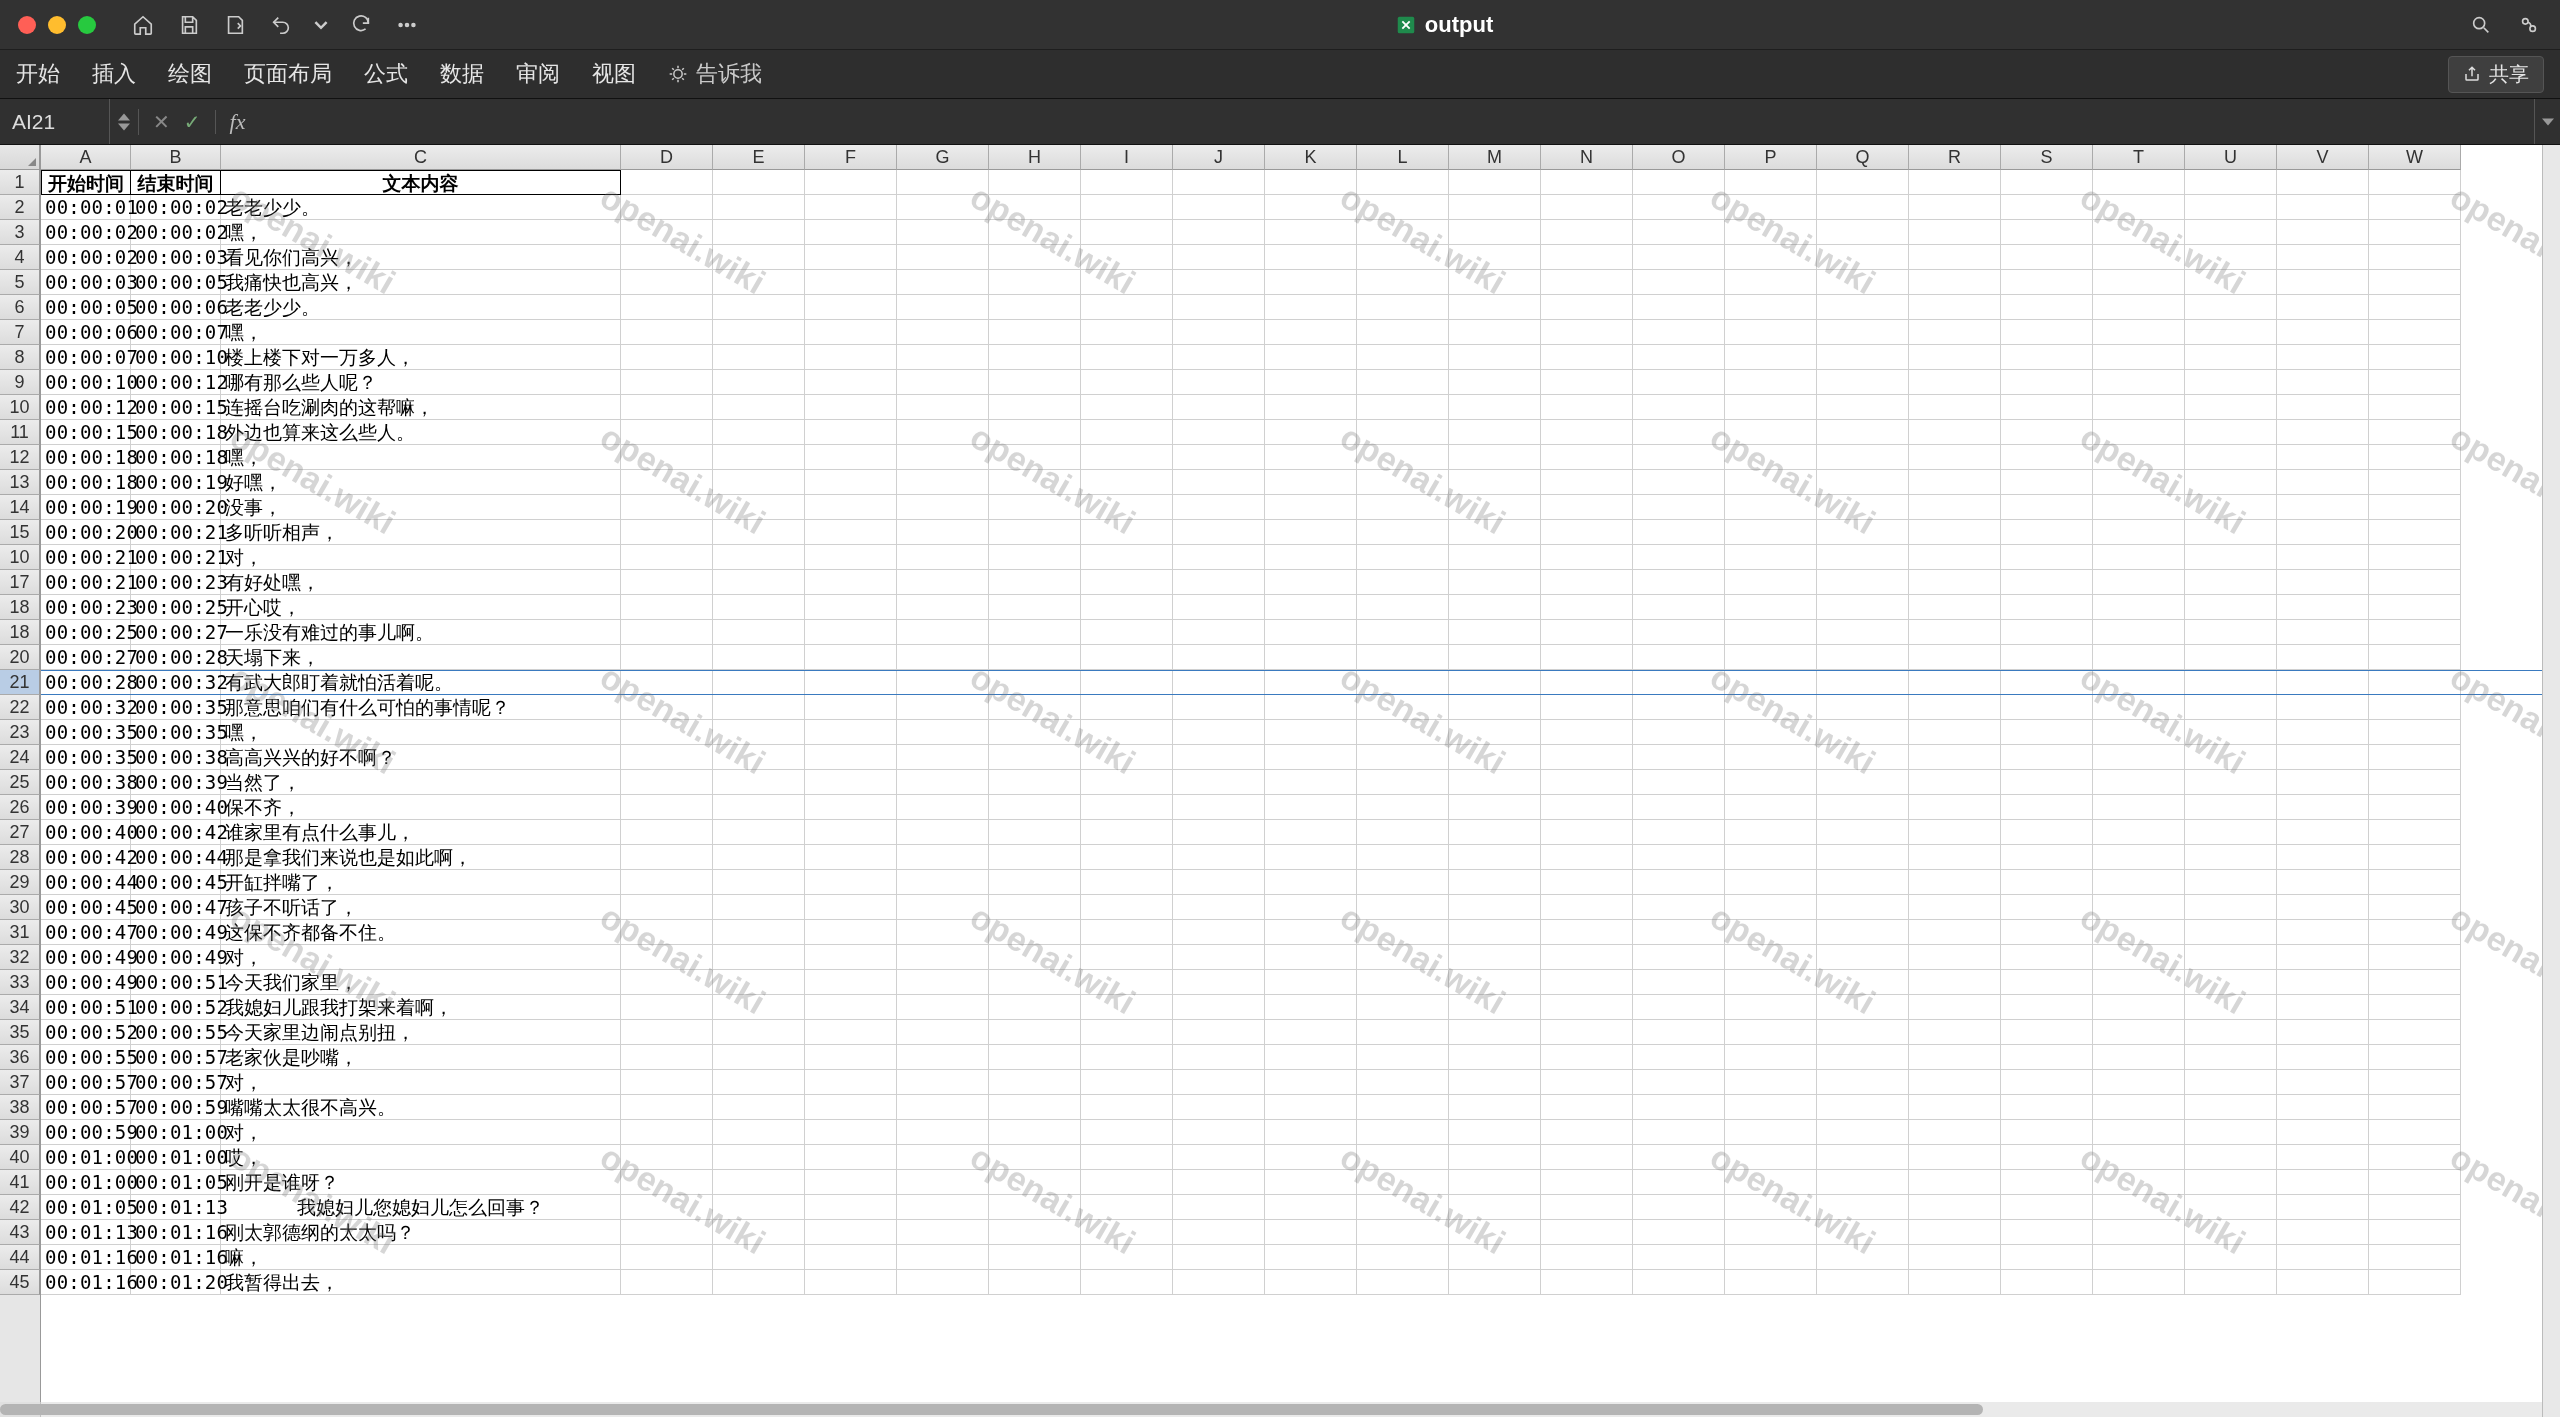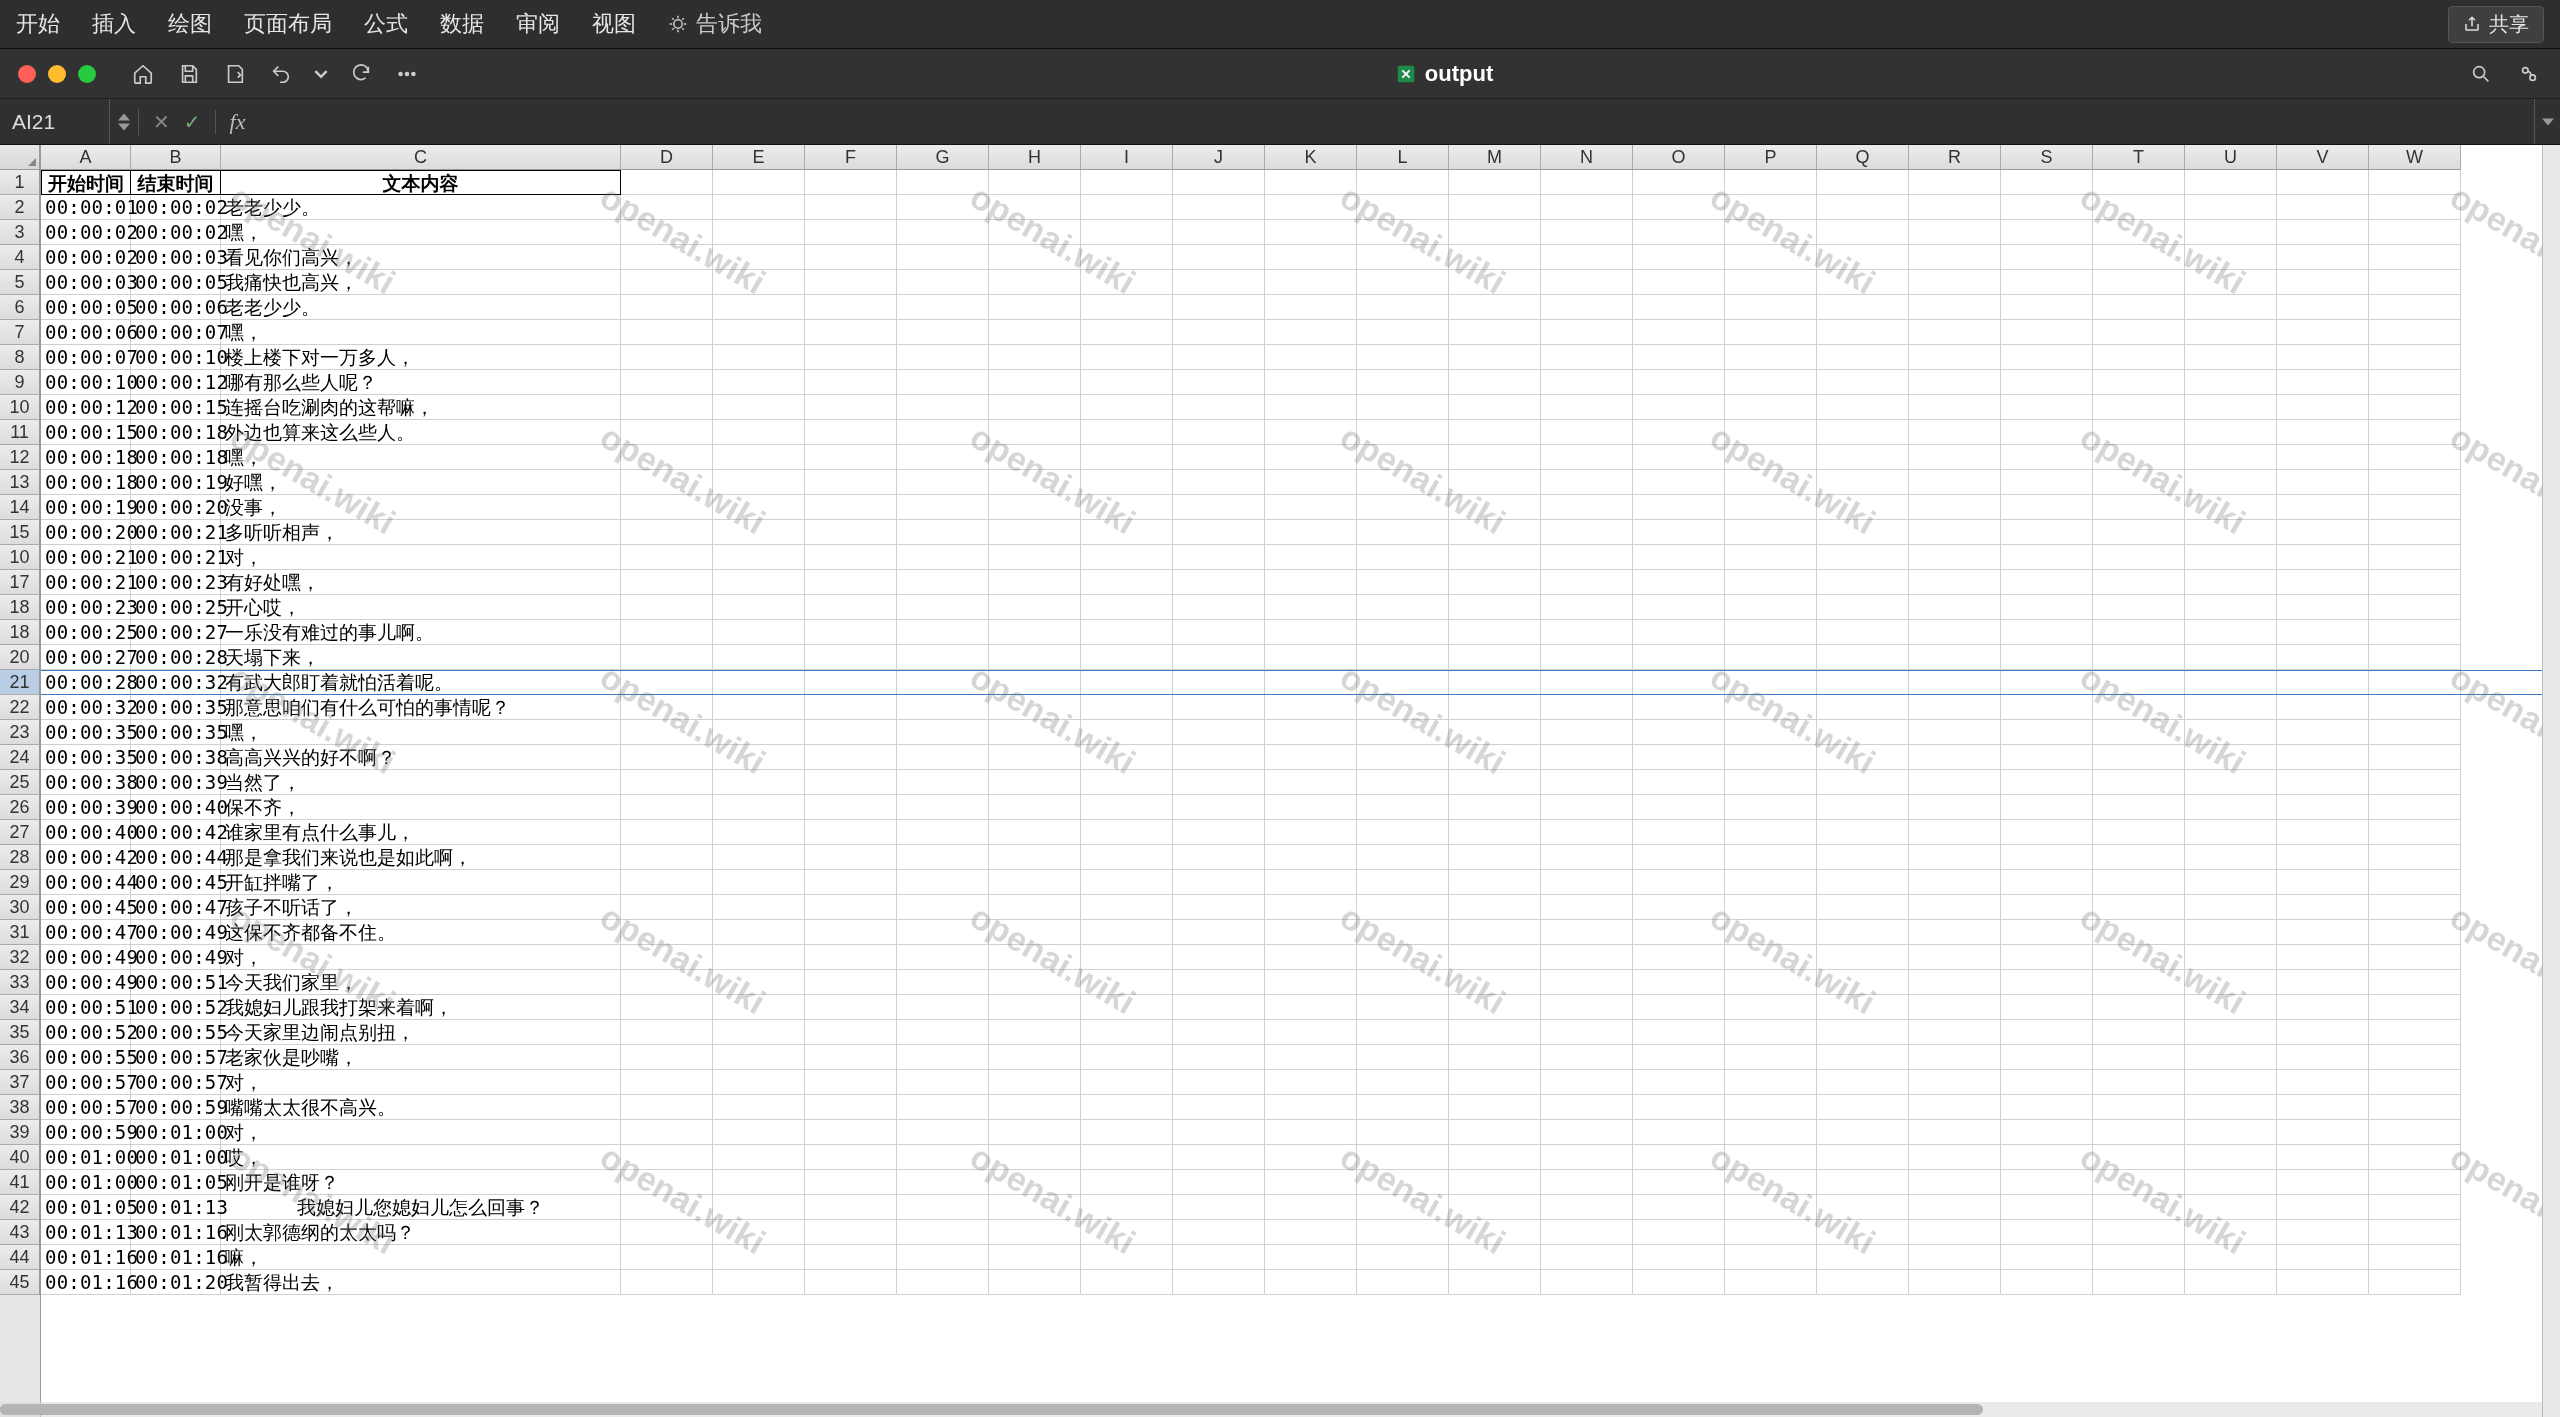--- a/index.html
+++ b/index.html
@@ -76,46 +76,20 @@
   .zoom-slider{width:180px;height:5px;background:#555;position:relative;}
   .zoom-slider::before{content:"";position:absolute;left:50%;top:-5px;bottom:-5px;width:1px;background:#888;}
   .zoom-handle{position:absolute;left:50%;top:50%;width:6px;height:18px;background:#c9c9c9;transform:translate(-50%,-50%);}
   .zm{font-size:24px;color:#bbb;cursor:pointer;line-height:1;}
 </style>
 </head>
 <body>
 
 <div id="app">
 
-  <div id="ribbon">
-    <span class="rtab">开始</span>
-    <span class="rtab">插入</span>
-    <span class="rtab">绘图</span>
-    <span class="rtab">页面布局</span>
-    <span class="rtab">公式</span>
-    <span class="rtab">数据</span>
-    <span class="rtab">审阅</span>
-    <span class="rtab">视图</span>
-    <span class="tellme">
-      <svg viewBox="0 0 24 24">
-          <circle cx="12" cy="12" r="5"></circle>
-          <path d="M12 2v3M12 19v3M2 12h3M19 12h3M5 5l2 2M17 17l2 2M19 5l-2 2M5 19l2-2"></path>
-        </svg>
-      <span>告诉我</span>
-    </span>
-    <span class="spacer"></span>
-    <div id="share-btn">
-      <svg viewBox="0 0 24 24">
-          <path d="M4 12v7a1 1 0 0 0 1 1h14a1 1 0 0 0 1-1v-7"></path>
-          <path d="M12 3v12M8 7l4-4 4 4"></path>
-        </svg>
-      <span>共享</span>
-    </div>
-  </div>
-
   <div id="titlebar">
     <div class="traffic">
       <div class="dot red"></div>
       <div class="dot yellow"></div>
       <div class="dot green"></div>
     </div>
     <div id="tbgroup">
       <div class="tb-icon">
           <svg viewBox="0 0 24 24">
             <path d="M3 11l9-8 9 8v10a1 1 0 0 1-1 1h-5v-7h-6v7H4a1 1 0 0 1-1-1z"></path>
@@ -171,20 +145,46 @@
             <path d="M20 20l-5-5"></path>
           </svg>
         </div>
       <div class="tb-icon">
           <svg viewBox="0 0 24 24">
             <circle cx="8" cy="8" r="3"></circle>
             <circle cx="16" cy="16" r="3"></circle>
             <path d="M11 9c3 1 3 4 3 4"></path>
           </svg>
         </div>
+    </div>
+  </div>
+
+  <div id="ribbon">
+    <span class="rtab">开始</span>
+    <span class="rtab">插入</span>
+    <span class="rtab">绘图</span>
+    <span class="rtab">页面布局</span>
+    <span class="rtab">公式</span>
+    <span class="rtab">数据</span>
+    <span class="rtab">审阅</span>
+    <span class="rtab">视图</span>
+    <span class="tellme">
+      <svg viewBox="0 0 24 24">
+          <circle cx="12" cy="12" r="5"></circle>
+          <path d="M12 2v3M12 19v3M2 12h3M19 12h3M5 5l2 2M17 17l2 2M19 5l-2 2M5 19l2-2"></path>
+        </svg>
+      <span>告诉我</span>
+    </span>
+    <span class="spacer"></span>
+    <div id="share-btn">
+      <svg viewBox="0 0 24 24">
+          <path d="M4 12v7a1 1 0 0 0 1 1h14a1 1 0 0 0 1-1v-7"></path>
+          <path d="M12 3v12M8 7l4-4 4 4"></path>
+        </svg>
+      <span>共享</span>
     </div>
   </div>
 
   <div id="fbar">
     <div id="namebox">AI21</div>
     <div class="stepper">
       <svg viewBox="0 0 10 6">
           <path d="M5 0l5 6H0z"></path>
         </svg>
       <svg viewBox="0 0 10 6">

